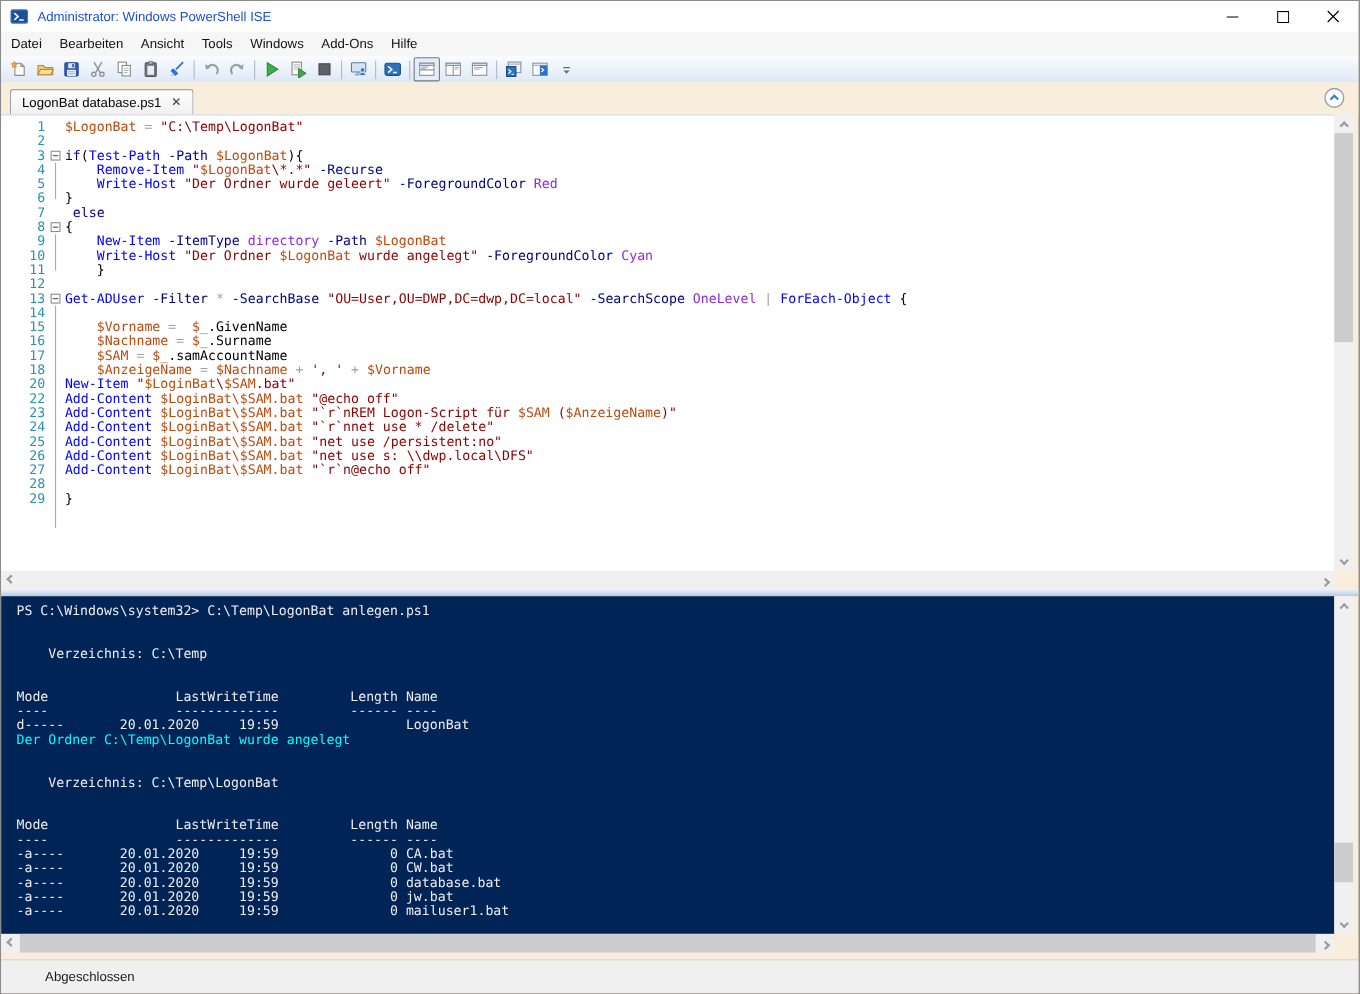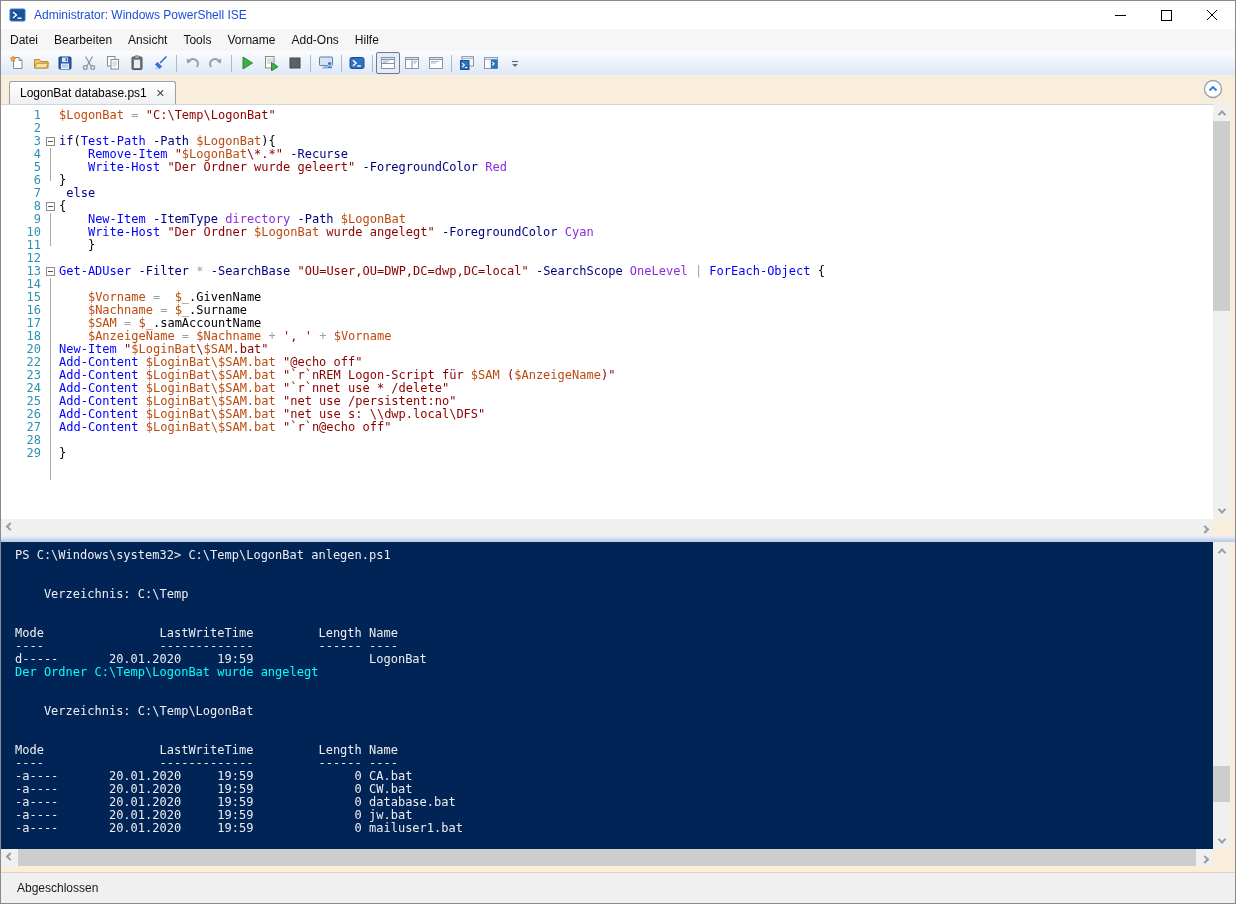--- a/index.html
+++ b/index.html
@@ -54,21 +54,21 @@
   .sb-thumb { position:absolute; background:#cdcdcd; }
   
   .splitter { position:absolute; top:535px; left:0; right:0; height:6px; background:linear-gradient(#e9f0fa,#b9c9e0); }
   
   .console { position:absolute; top:541px; left:0; width:1212px; height:307px; background:#012456;
     color:#eeedf0; font-family:"DejaVu Sans Mono","Liberation Mono",monospace; font-size:12px; line-height:13px;
     padding:7px 0 0 14px; white-space:pre; overflow:hidden; }
   .con-line { height:13px; }
   
   .statusbar { position:absolute; top:871px; left:0; right:0; bottom:0; background:#f0f0f0;
-    border-top:1px solid #dcd5c6; display:flex; align-items:center; font-size:12px; color:#1a1a1a; }
+    border-top:1px solid #dcd5c6; display:flex; align-items:center; font-size:12px; color:#1a1a1a;padding-left:24px; }
   .status-left { margin-left:16px; }
   .status-right { position:absolute; right:10px; display:flex; align-items:center; height:100%; }
   .ssep { width:1px; height:17px; background:#c6c6c6; margin:0 12px; }
   .slider { position:relative; width:135px; height:17px; margin-right:14px; }
   .slider-track { position:absolute; top:7px; left:0; right:0; height:3px; background:#e8e8e8; border:1px solid #d2d2d2; }
   .slider-thumb { position:absolute; top:0; left:28px; width:10px; height:17px; background:#f6f6f6; border:1px solid #8c8c8c; border-radius:2px; }
   .grip { position:absolute; right:2px; bottom:2px; }
 </style>
 </head>
 <body>
@@ -100,21 +100,21 @@
           </svg>
       </div>
     </div>
   </div>
 
   <div class="menubar">
       <div class="menu-item">Datei</div>
       <div class="menu-item">Bearbeiten</div>
       <div class="menu-item">Ansicht</div>
       <div class="menu-item">Tools</div>
-      <div class="menu-item">Vorname</div>
+      <div class="menu-item">Windows</div>
       <div class="menu-item">Add-Ons</div>
       <div class="menu-item">Hilfe</div>
     </div>
 
   <div class="toolbar">
       <div class="tbtn">
         <span style="width: 16px; height: 16px; display: block;"><svg viewBox="0 0 16 16">
             <path d="M4.5 2.5h5.5l3 3v8H4.5z" fill="#fff" stroke="#8a8a8a"></path>
             <path d="M10 2.5v3h3" fill="none" stroke="#8a8a8a"></path>
             <path d="M4 0.8l0.9 1.8 2 .4-1.4 1.4.3 2-1.8-.9-1.8.9.3-2L1.1 3l2-.4z" fill="#f0a331" stroke="#c87d1a" stroke-width="0.5"></path>

